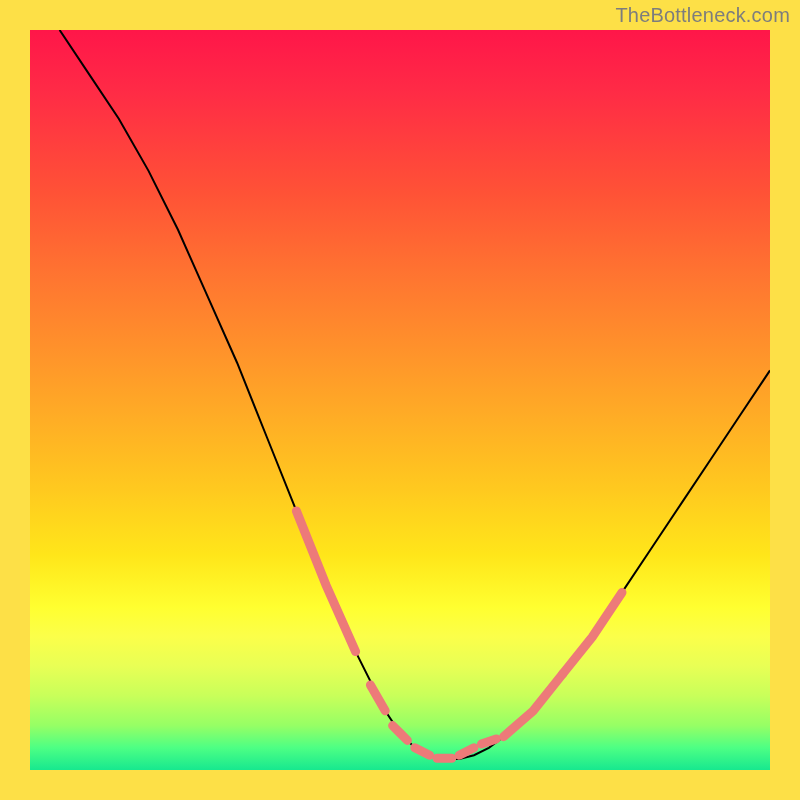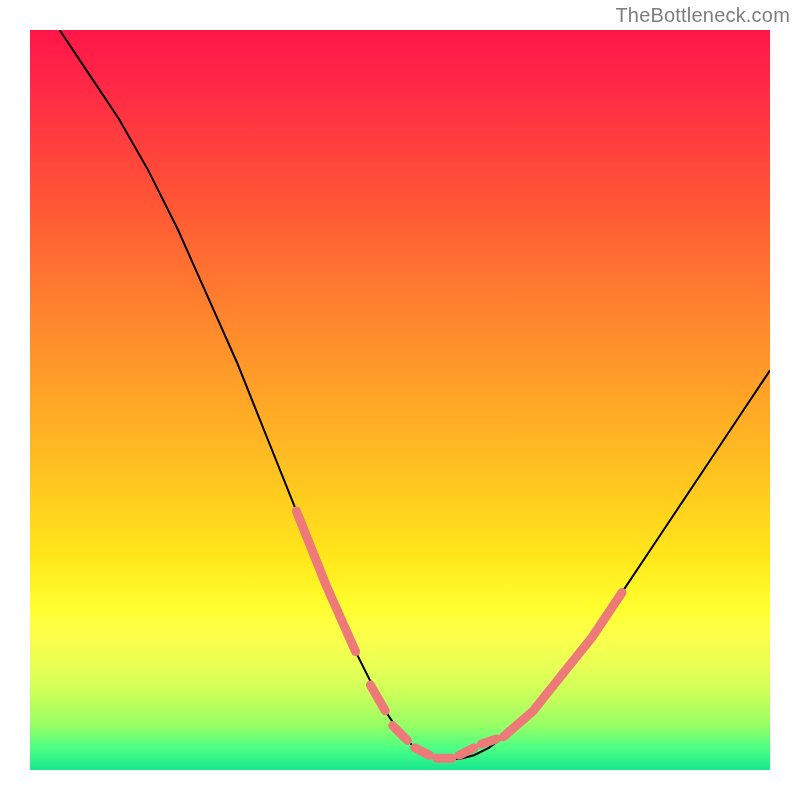--- a/index.html
+++ b/index.html
@@ -10,21 +10,21 @@
     background: #000;
     overflow: hidden;
     font-family: Arial, Helvetica, sans-serif;
   }
   .frame {
     position: absolute;
     left: 0;
     top: 0;
     width: 800px;
     height: 800px;
-    background: #ffffff;
+    background: #fde047;
   }
   .plot-area {
     position: absolute;
     left: 30px;
     top: 30px;
     width: 740px;
     height: 740px;
     
     background: linear-gradient(to bottom,
       #ff1649 0%,

